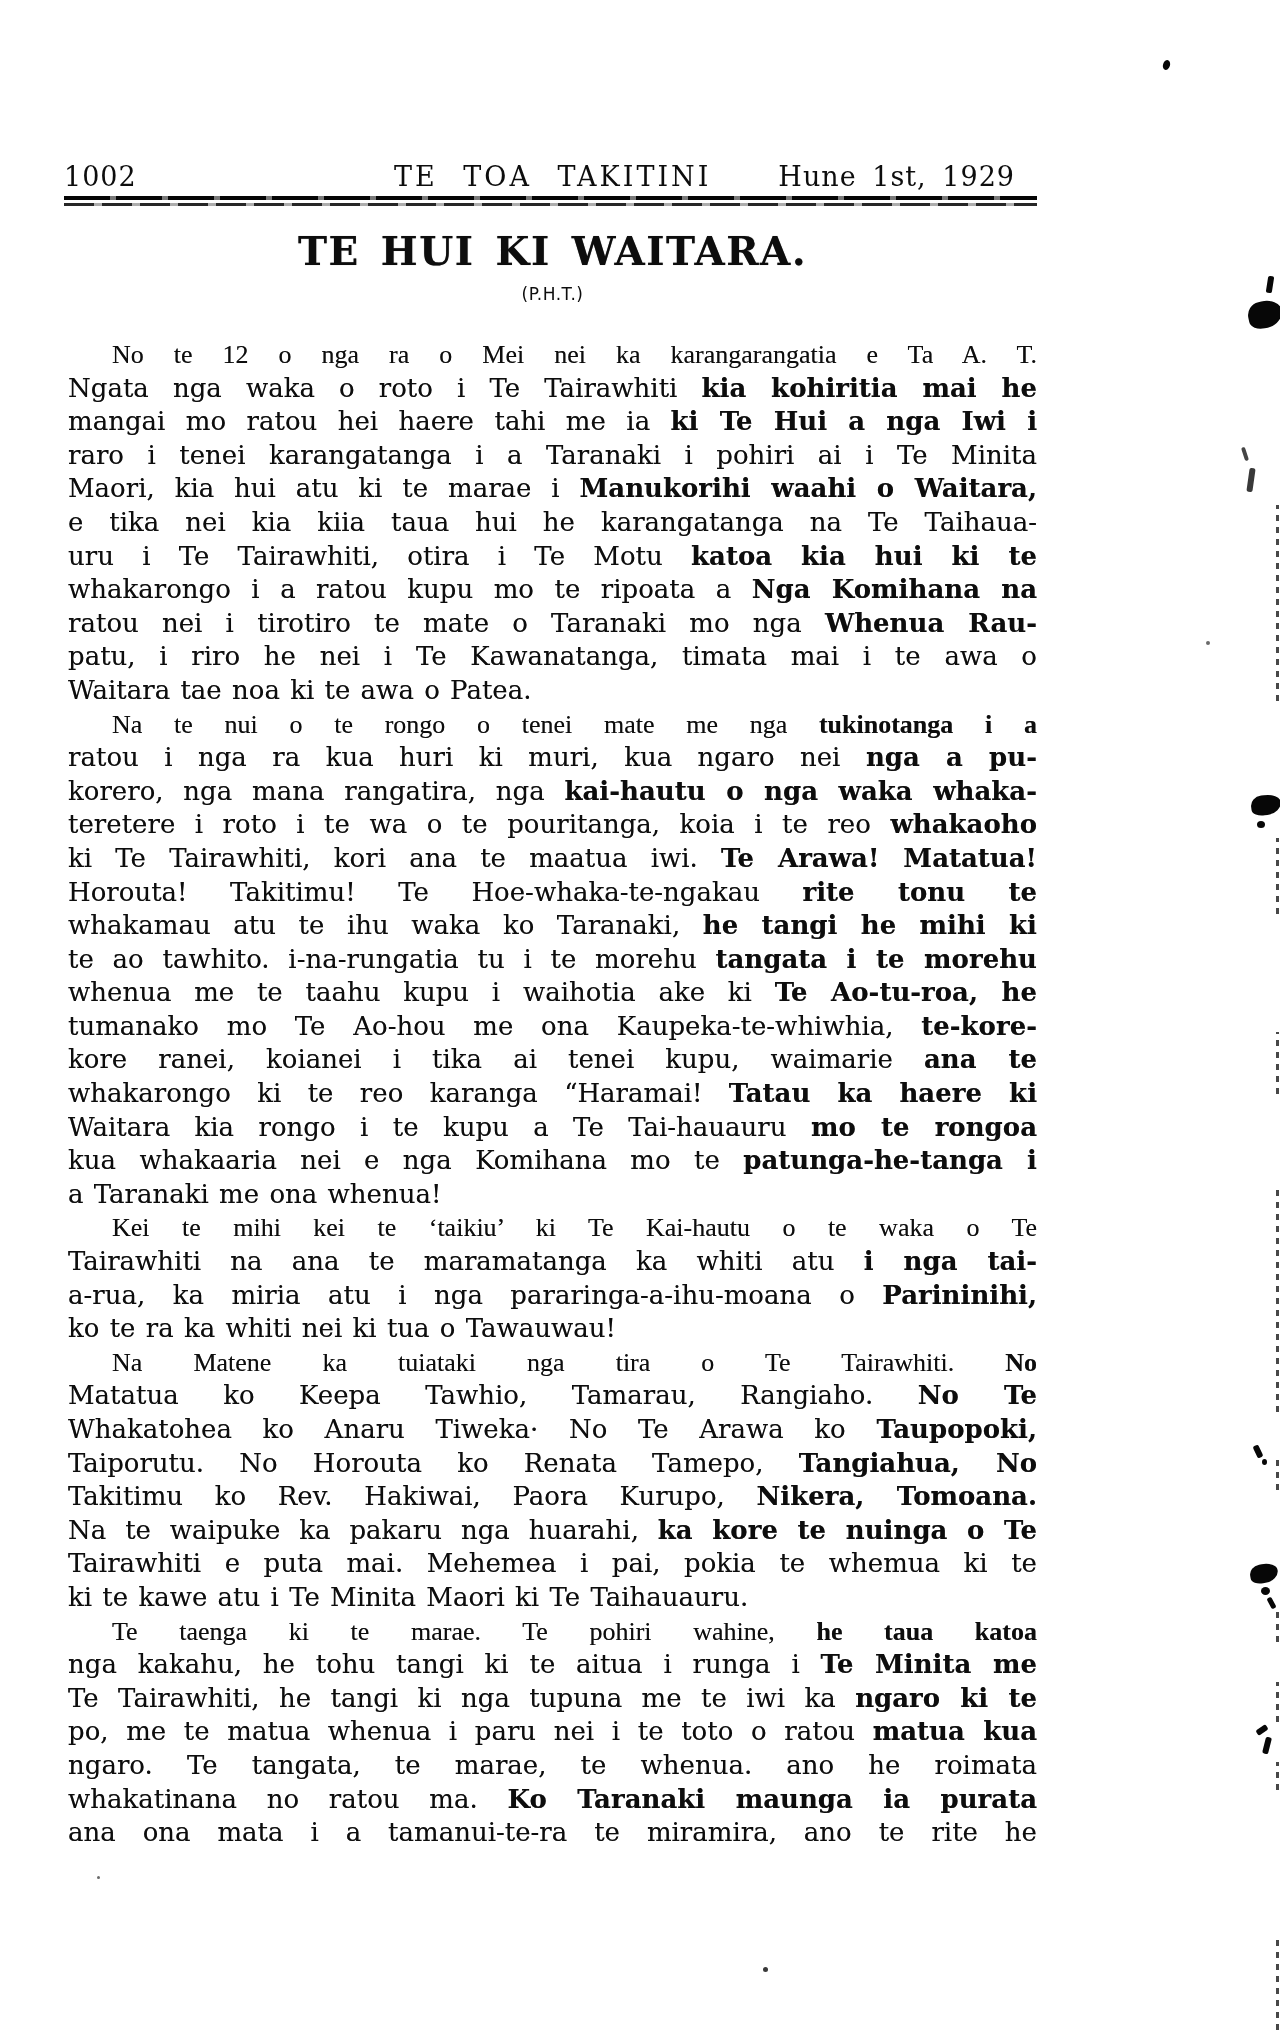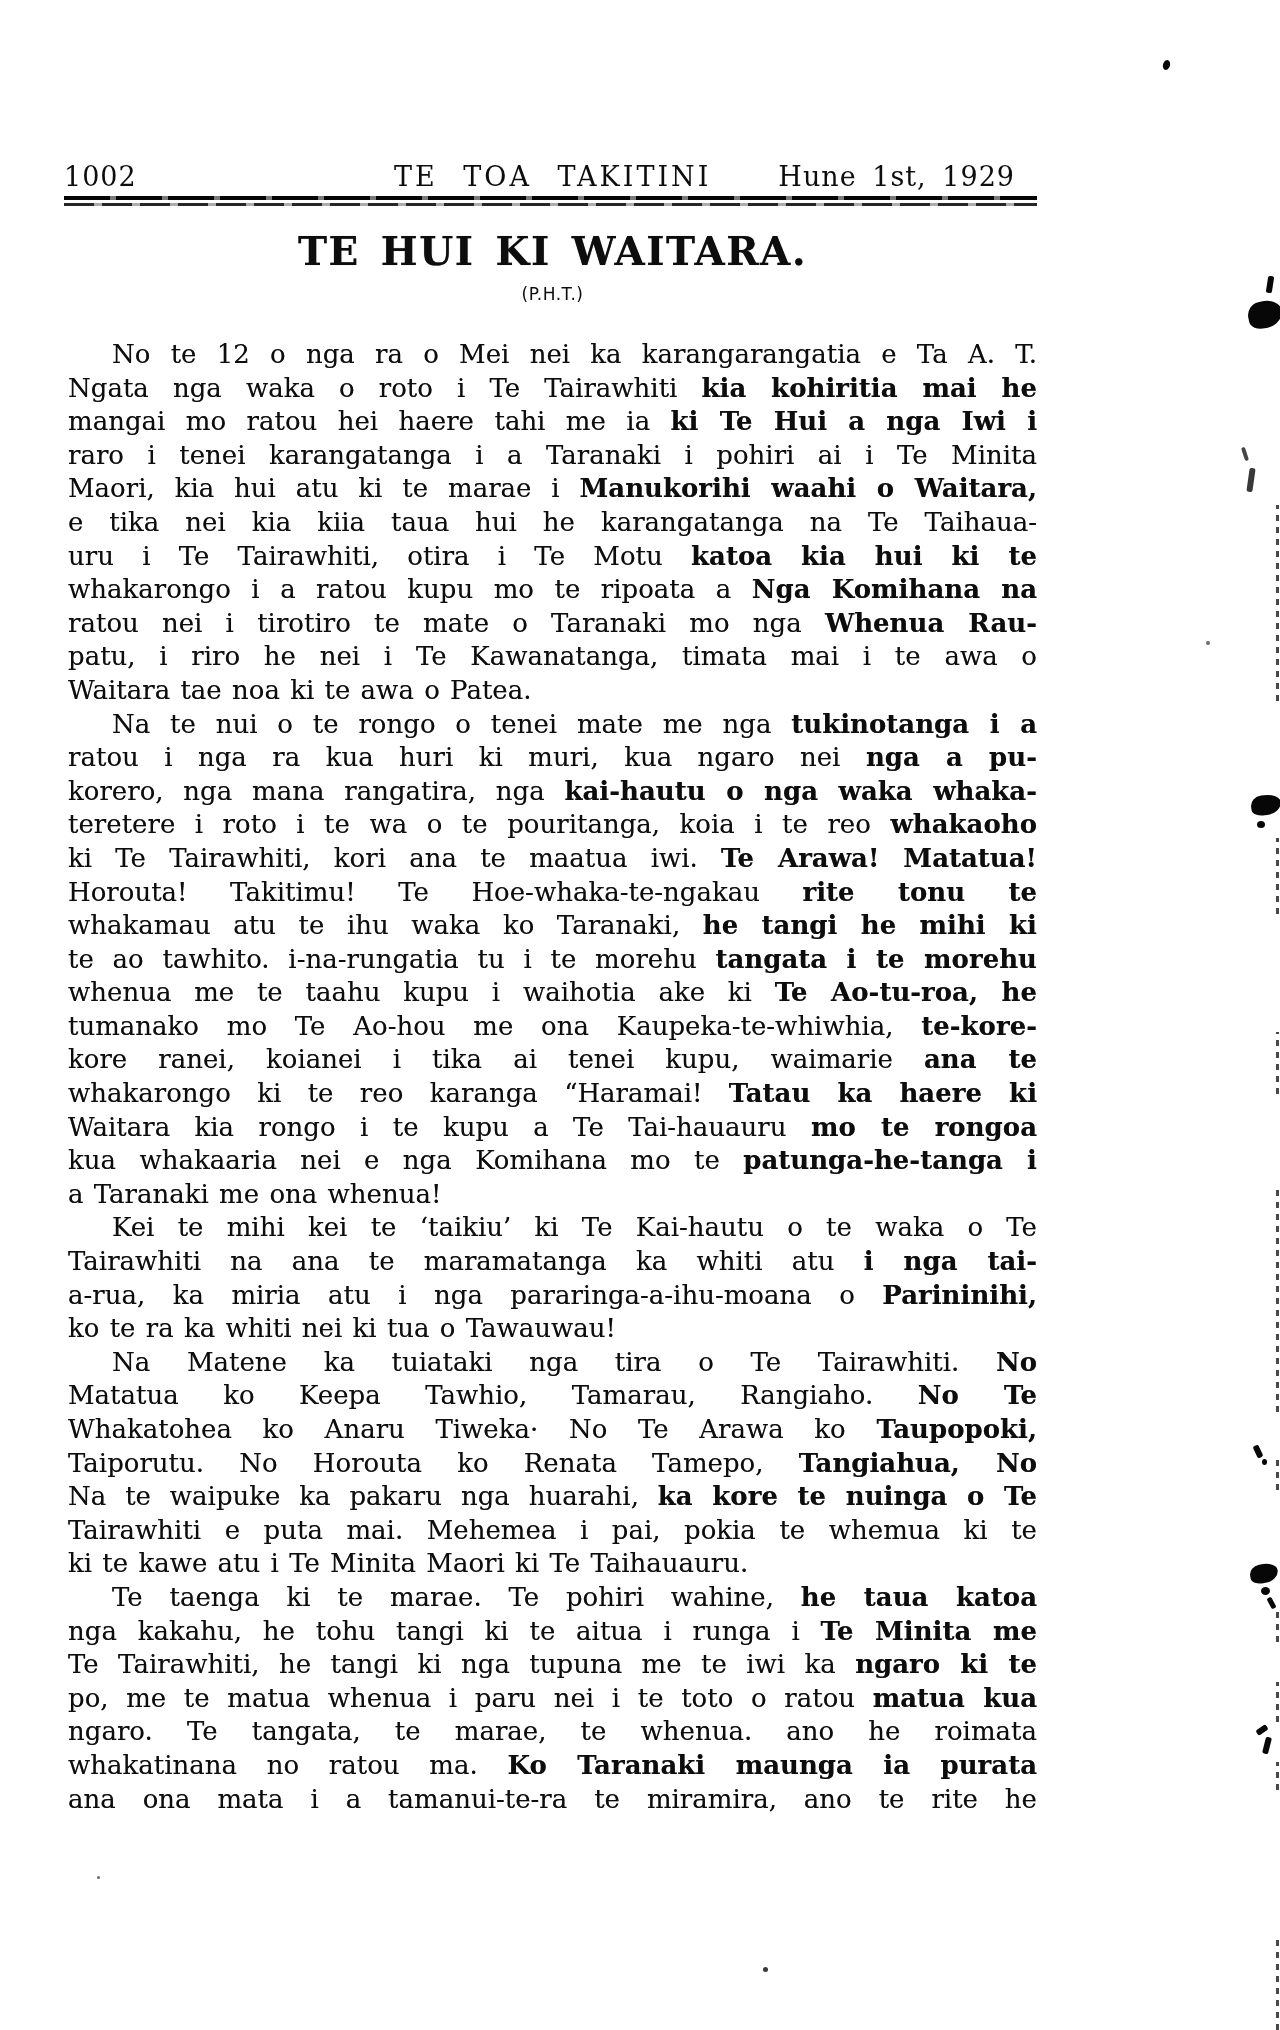--- a/index.html
+++ b/index.html
@@ -38,21 +38,21 @@
   .body{
     position:absolute;top:338px;left:68px;width:969px;
     font-size:26px;text-shadow:0 0 .6px rgba(0,0,0,.45);
   }
   .line{
     height:33.6px;line-height:33.6px;white-space:nowrap;
     text-align:justify;text-align-last:justify;word-spacing:2px;
     white-space:normal;overflow:visible;
   }
   .line.end{text-align-last:left;}
-  .line.indent{padding-left:44px;}
+  .line.indent{padding-left:44px;font-family:Liberation Serif, serif;}
   .line b{font-weight:bold;}
   
   .blot,.speck,.stroke{position:absolute;background:#070707;}
   .blot{border-radius:42% 58% 55% 45% / 55% 48% 62% 38%;}
   .speck{border-radius:50%;}
   .stroke{border-radius:2px;}
   .edge{
     position:absolute;width:3px;left:1276px;
     background:repeating-linear-gradient(0deg,#1a1a1a 0 6px,transparent 6px 12px);
     opacity:.8;
@@ -112,20 +112,21 @@
         <div class="line indent"><span>Kei te mihi kei te ‘taikiu’ ki Te Kai-hautu o te waka o Te</span></div>
         <div class="line"><span>Tairawhiti na ana te maramatanga ka whiti atu </span><b>i nga tai-</b></div>
         <div class="line"><span>a-rua, ka miria atu i nga pararinga-a-ihu-moana o </span><b>Parininihi,</b></div>
         <div class="line end"><span>ko te ra ka whiti nei ki tua o Tawauwau!</span></div>
       </div>
       <div>
         <div class="line indent"><span>Na Matene ka tuiataki nga tira o Te Tairawhiti. </span><b>No</b></div>
         <div class="line"><span>Matatua ko Keepa Tawhio, Tamarau, Rangiaho. </span><b>No Te</b></div>
         <div class="line"><span>Whakatohea ko Anaru Tiweka· No Te Arawa ko </span><b>Taupopoki,</b></div>
         <div class="line"><span>Taiporutu. No Horouta ko Renata Tamepo, </span><b>Tangiahua, No</b></div>
+        <div class="line"><span>Takitimu ko Rev. Hakiwai, Paora Kurupo, </span><b>Nikera, Tomoana.</b></div>
         <div class="line"><span>Na te waipuke ka pakaru nga huarahi, </span><b>ka kore te nuinga o Te</b></div>
         <div class="line"><span>Tairawhiti e puta mai. Mehemea i pai, pokia te whemua ki te</span></div>
         <div class="line end"><span>ki te kawe atu i Te Minita Maori ki Te Taihauauru.</span></div>
       </div>
       <div>
         <div class="line indent"><span>Te taenga ki te marae. Te pohiri wahine, </span><b>he taua katoa</b></div>
         <div class="line"><span>nga kakahu, he tohu tangi ki te aitua i runga i </span><b>Te Minita me</b></div>
         <div class="line"><span>Te Tairawhiti, he tangi ki nga tupuna me te iwi ka </span><b>ngaro ki te</b></div>
         <div class="line"><span>po, me te matua whenua i paru nei i te toto o ratou </span><b>matua kua</b></div>
         <div class="line"><span>ngaro. Te tangata, te marae, te whenua. ano he roimata</span></div>

